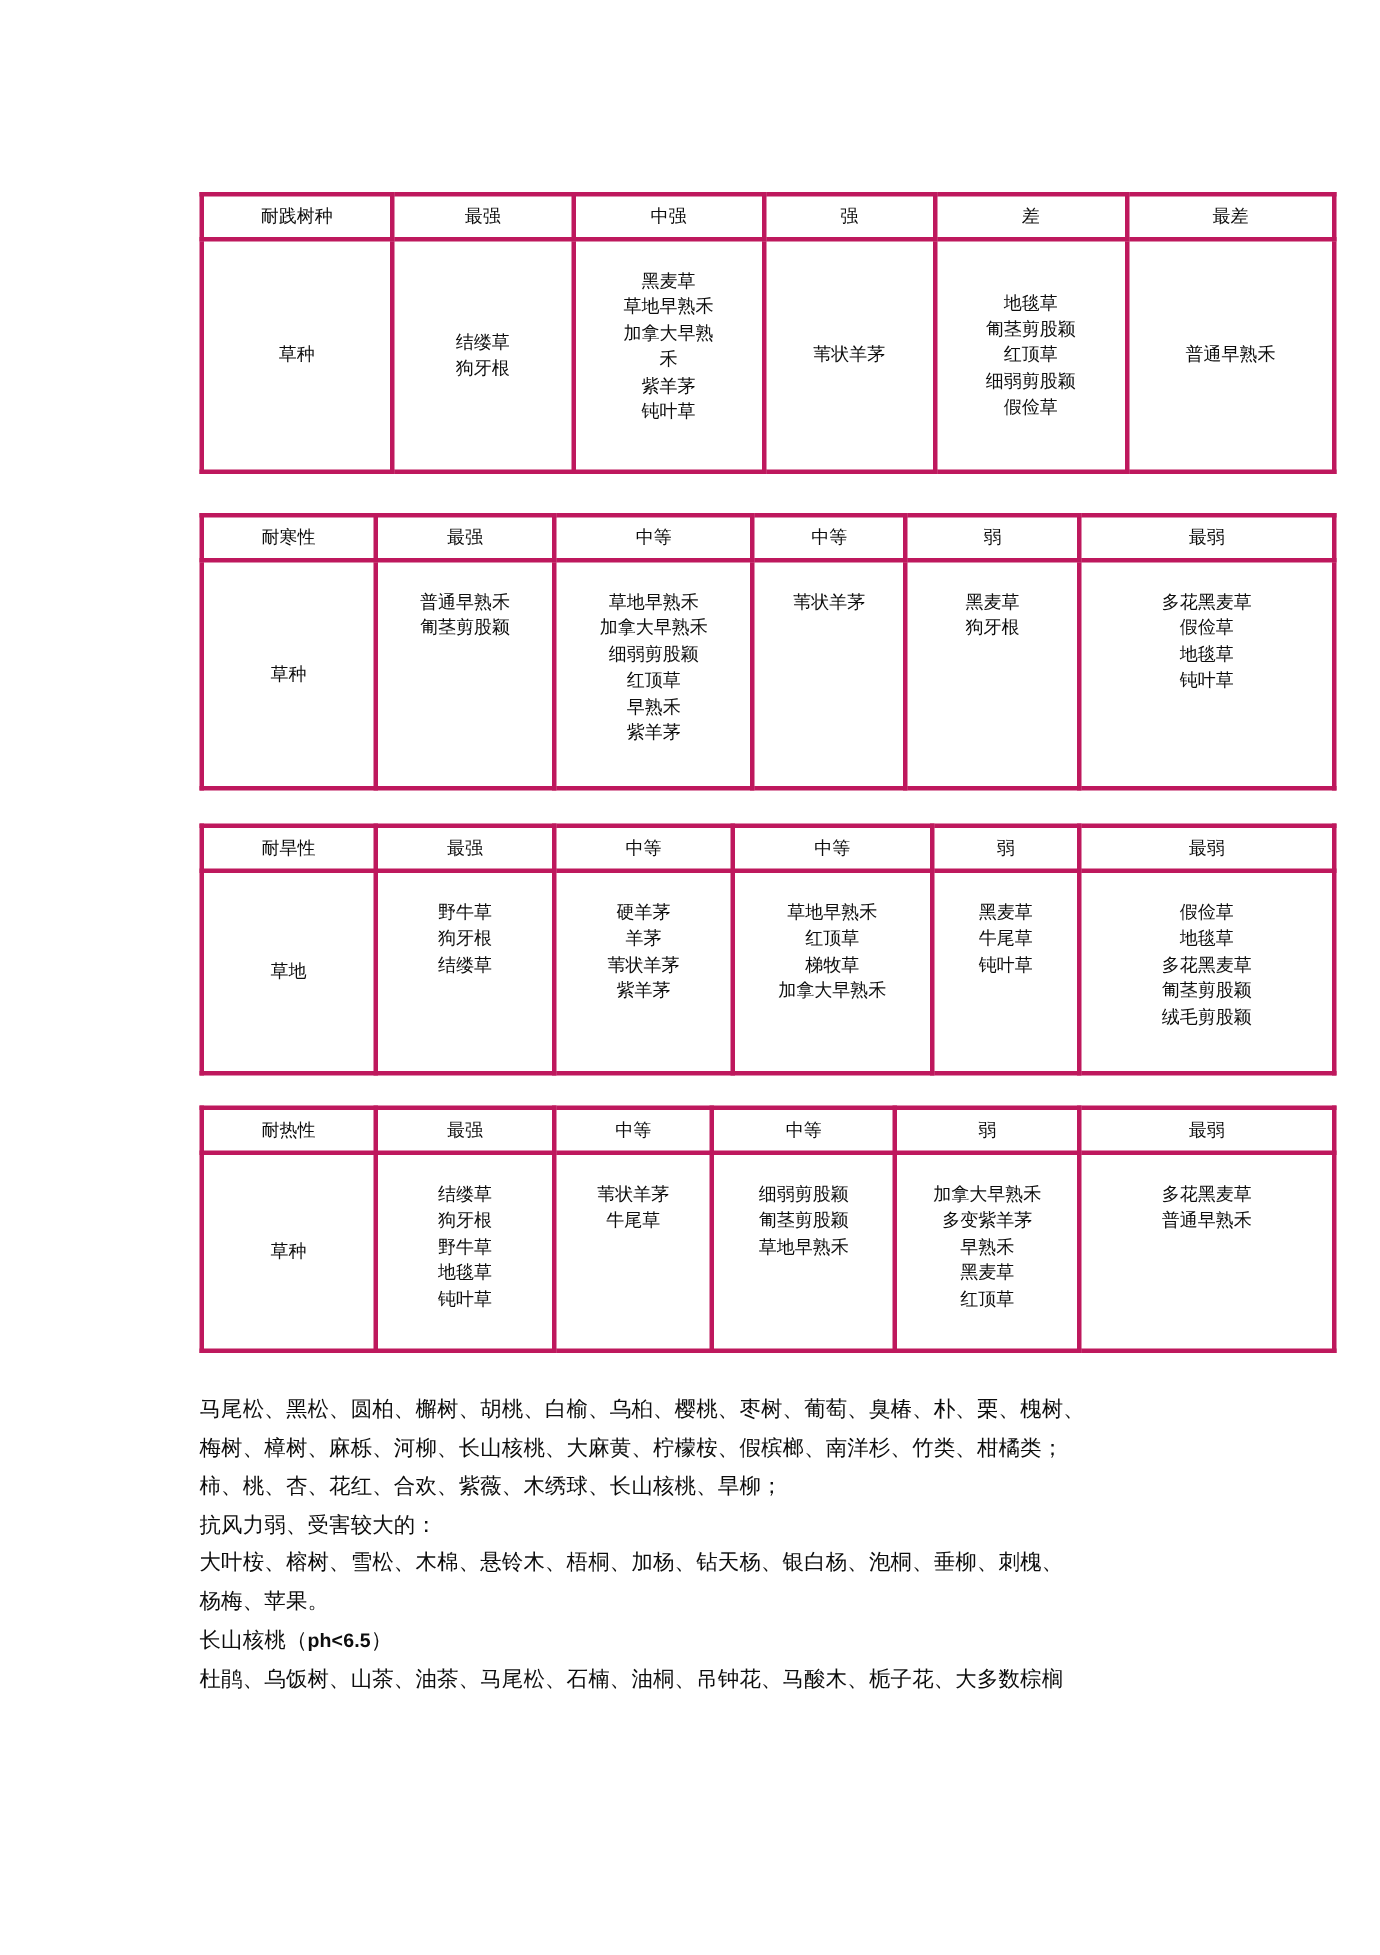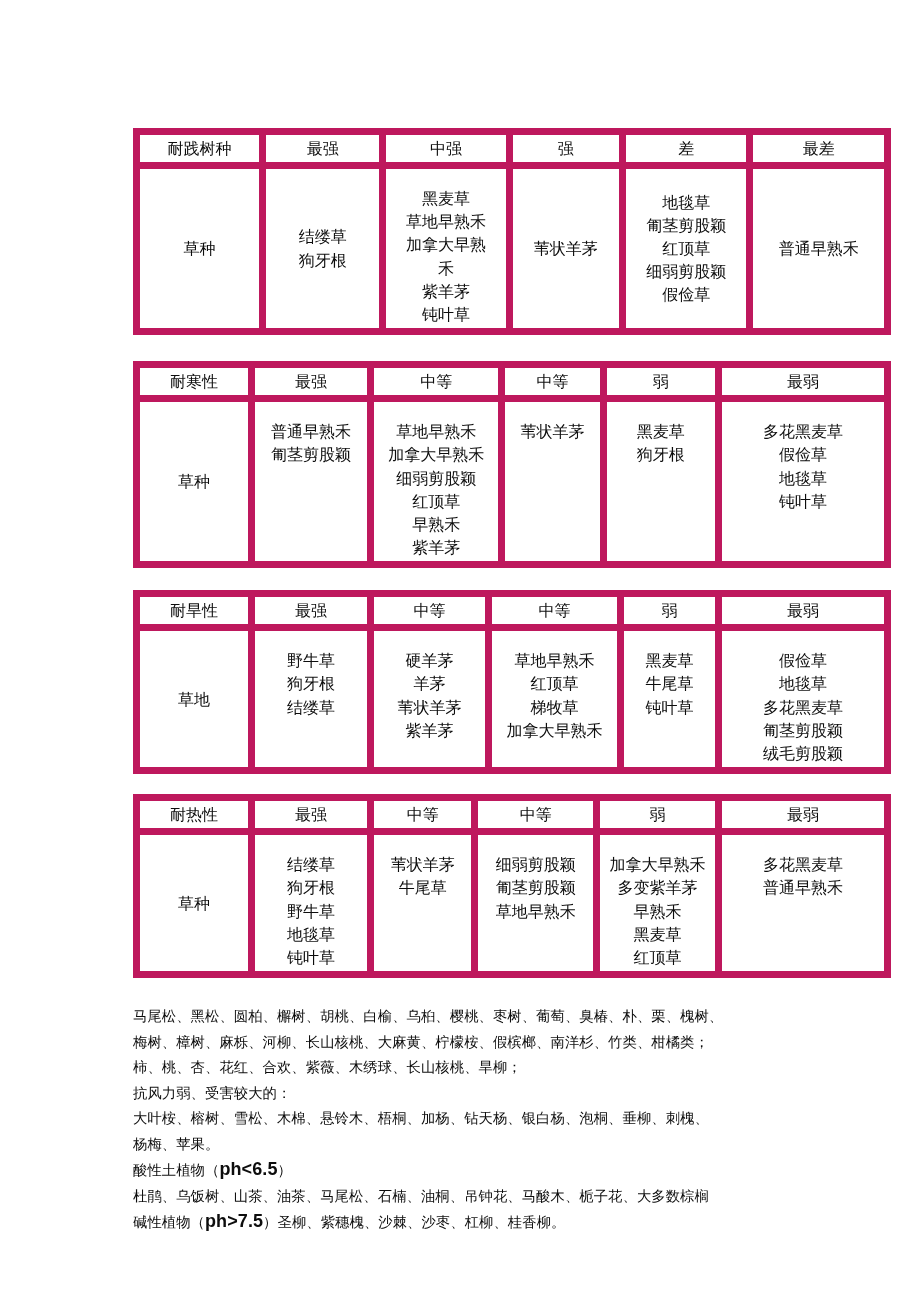--- a/index.html
+++ b/index.html
@@ -29,24 +29,24 @@
   }
 
   
   table.grid {
     border-collapse: collapse;
     width: 758px;
     table-layout: fixed;
     margin: 0 0 0 0;
   }
   table.grid td {
-    border: 7px solid #be185d;
+    border: 3px solid #be185d;
     text-align: center;
     vertical-align: middle;
-    font-size: 16px;
+    font-size: 12px;
     line-height: 1.45;
     padding: 2px 2px;
     font-family: "Liberation Serif", "DejaVu Serif", serif;
   }
   table.grid tr.head td {
     height: 25px;
     padding: 1px 2px;
   }
   table.grid td.body-cell {
     vertical-align: middle;
@@ -64,21 +64,21 @@
   .gap-d { height: 26px; }
 
   
   .prose {
     font-size: 14.3px;
     line-height: 25.5px;
     font-family: "Liberation Serif", "DejaVu Serif", serif;
     letter-spacing: 0.1px;
   }
   .prose p { margin: 0; padding: 0; }
-  .ph { font-family: "Liberation Sans", sans-serif; font-weight: bold; font-size: 18px; }
+  .ph { font-family: "Liberation Sans", sans-serif; font-weight: bold; font-size: 13px; }
 </style>
 </head>
 <body>
 
 <div class="page">
   <div class="content">
 
     <table class="grid">
       <colgroup>
         <col style="width:110px">
@@ -329,19 +329,18 @@
 
     <div class="gap-d"></div>
 
     <div class="prose">
         <p>马尾松、黑松、圆柏、檞树、胡桃、白榆、乌桕、樱桃、枣树、葡萄、臭椿、朴、栗、槐树、</p>
         <p>梅树、樟树、麻栎、河柳、长山核桃、大麻黄、柠檬桉、假槟榔、南洋杉、竹类、柑橘类；</p>
         <p>柿、桃、杏、花红、合欢、紫薇、木绣球、长山核桃、旱柳；</p>
         <p>抗风力弱、受害较大的：</p>
         <p>大叶桉、榕树、雪松、木棉、悬铃木、梧桐、加杨、钻天杨、银白杨、泡桐、垂柳、刺槐、</p>
         <p>杨梅、苹果。</p>
-        <p><span>酸性土植物（</span><span class="ph">ph&lt;6.5</span><span>）</span></p>
+        <p><span>长山核桃（</span><span class="ph">ph&lt;6.5</span><span>）</span></p>
         <p>杜鹃、乌饭树、山茶、油茶、马尾松、石楠、油桐、吊钟花、马酸木、栀子花、大多数棕榈</p>
-        <p><span>碱性植物（</span><span class="ph">ph&gt;7.5</span><span>）圣柳、紫穗槐、沙棘、沙枣、杠柳、桂香柳。</span></p>
       </div>
 
   </div>
 </div>
 
 </body></html>

